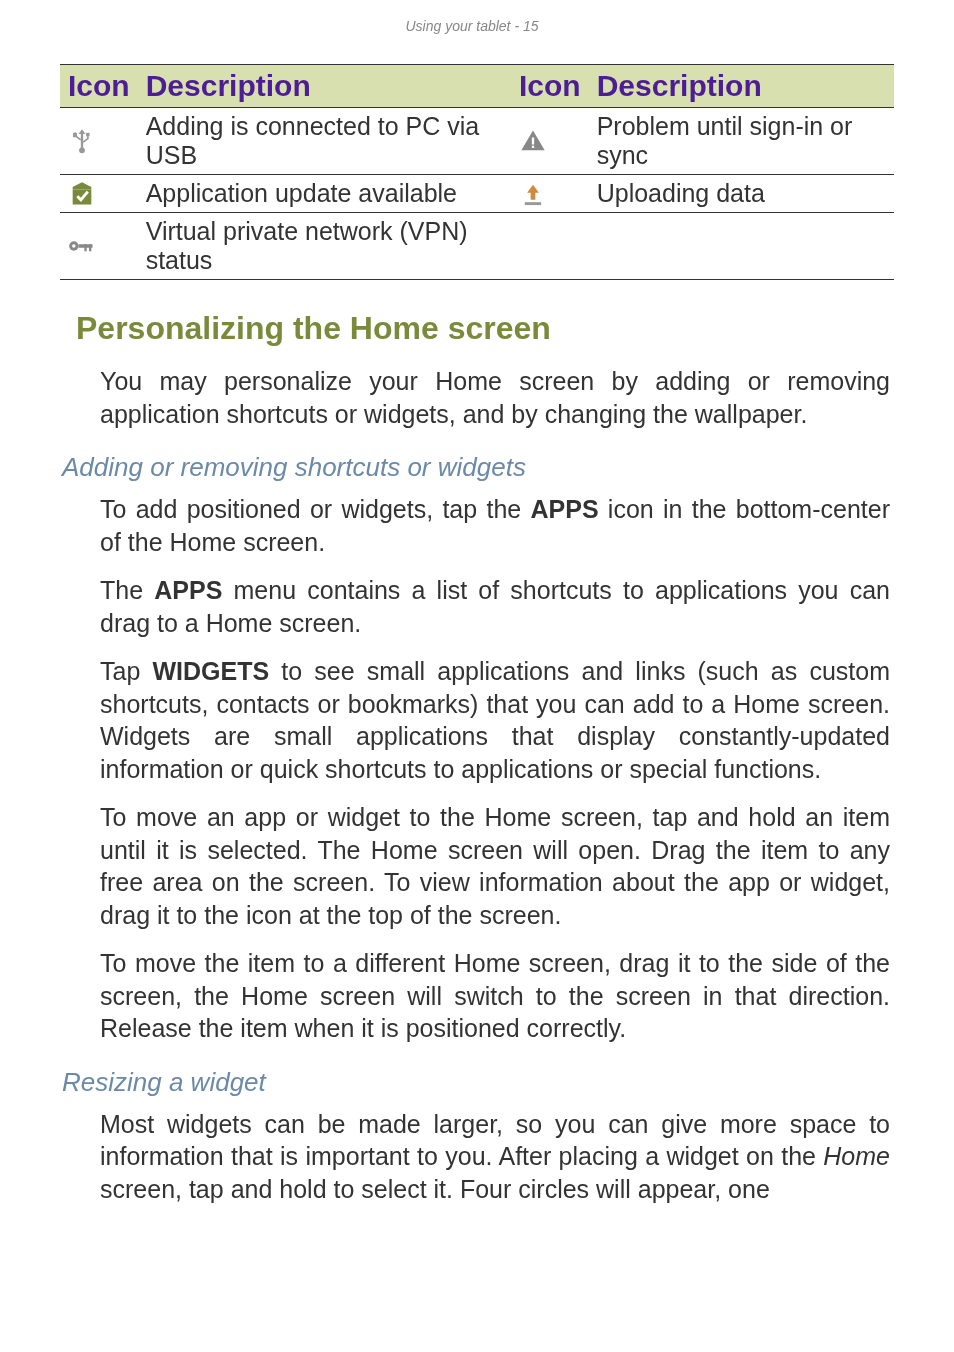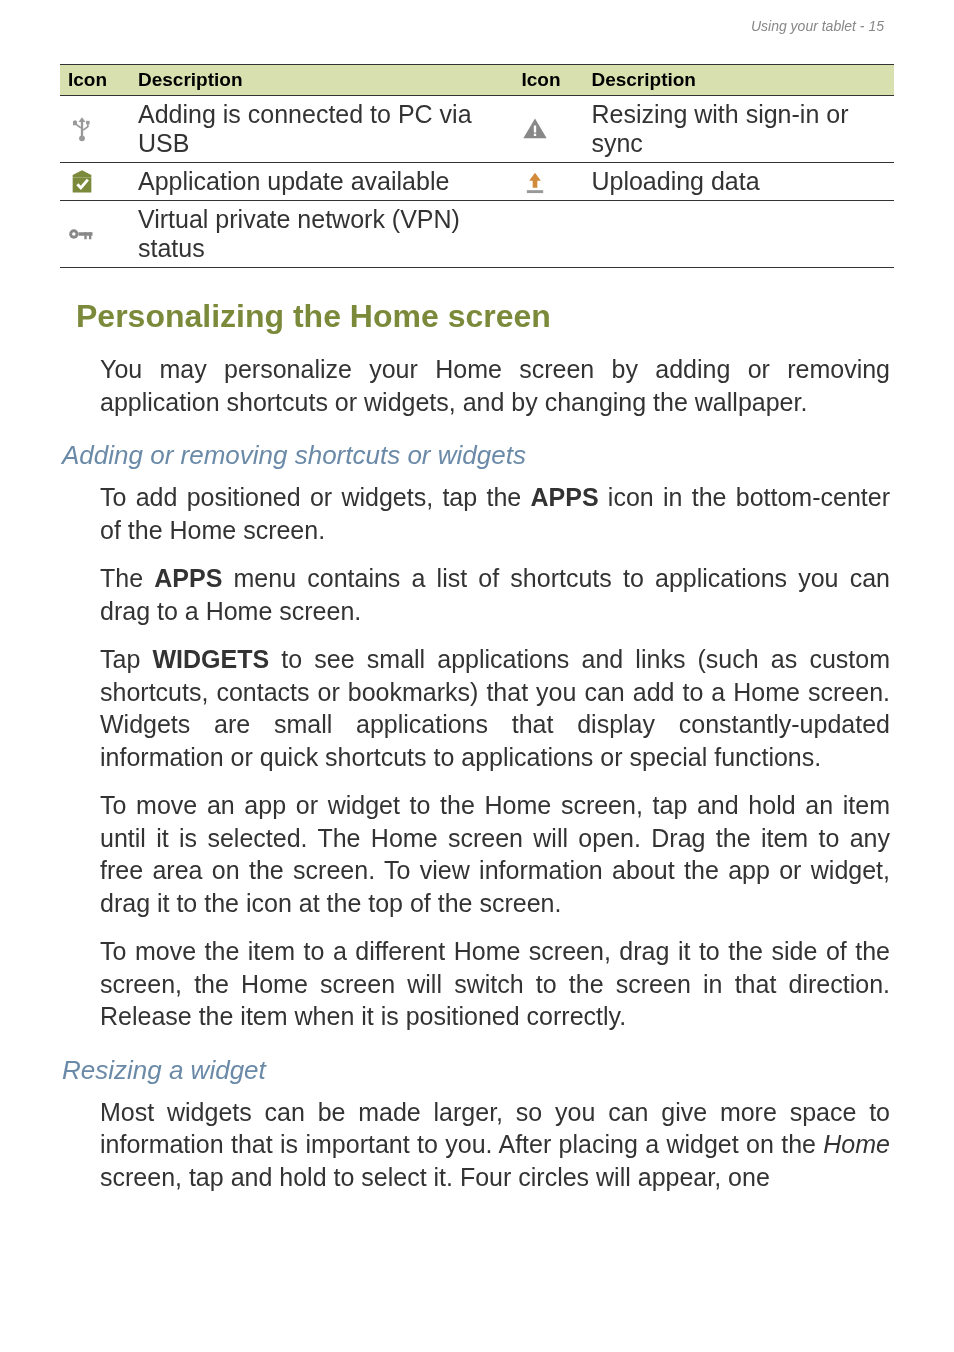--- a/index.html
+++ b/index.html
@@ -8,38 +8,38 @@
       box-sizing: border-box;
     }
     body {
       font-family: Arial, Helvetica, sans-serif;
       background: #fff;
       color: #333;
       width: 954px;
       padding: 0 60px 40px 60px;
     }
     .header-line {
-      text-align: right;
+      text-align: center;
       font-size: 14px;
       font-style: italic;
       color: #888;
       padding: 18px 10px 10px 0;
     }
     .icon-table {
       width: 100%;
       border-collapse: collapse;
       margin: 20px auto 30px;
     }
     .icon-table th {
       background: #d9e0b0;
-      color: #000000;
+      color: #4c1d95;
       font-weight: bold;
       text-align: left;
       padding: 4px 8px;
-      font-size: 19px;
+      font-size: 30px;
       border-bottom: 1.5px solid #333;
       border-top: 1.5px solid #333;
     }
     .icon-table td {
       padding: 4px 8px;
       font-size: 25px;
       color: #333;
       vertical-align: middle;
       border-bottom: 1.5px solid #333;
     }
@@ -111,21 +111,21 @@
           </svg>
       </td>
       <td>Adding is connected to PC via USB</td>
       <td class="icon-cell">
         <svg viewBox="0 0 24 24">
             <path d="M12 3 L22 20 L2 20 Z" fill="#888"></path>
             <rect x="11" y="9" width="2" height="6" fill="#fff"></rect>
             <rect x="11" y="16" width="2" height="2" fill="#fff"></rect>
           </svg>
       </td>
-      <td>Resizing with sign-in or sync</td>
+      <td>Problem until sign-in or sync</td>
     </tr>
     <tr>
       <td class="icon-cell">
         <svg viewBox="0 0 24 24">
             <path d="M4 6 L12 2 L20 6 L20 8 L4 8 Z" fill="#7a8a3a"></path>
             <rect x="4" y="8" width="16" height="13" fill="#7a8a3a"></rect>
             <path d="M8 14 L11 17 L17 10" stroke="#fff" stroke-width="2.5" fill="none"></path>
           </svg>
       </td>
       <td>Application update available</td>

